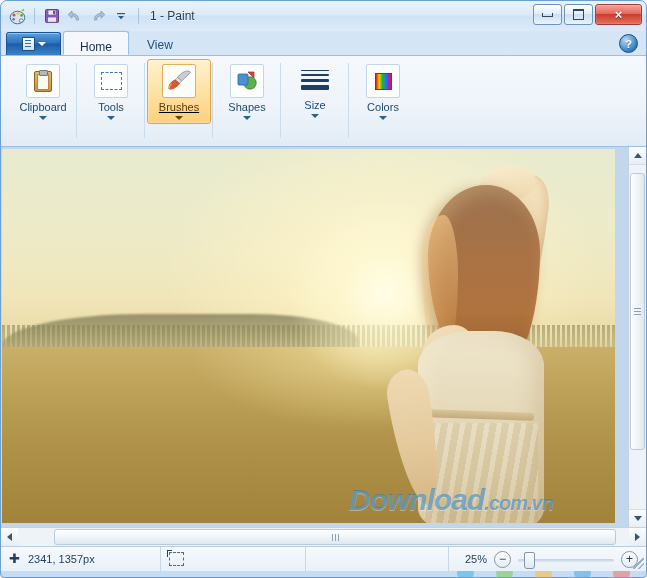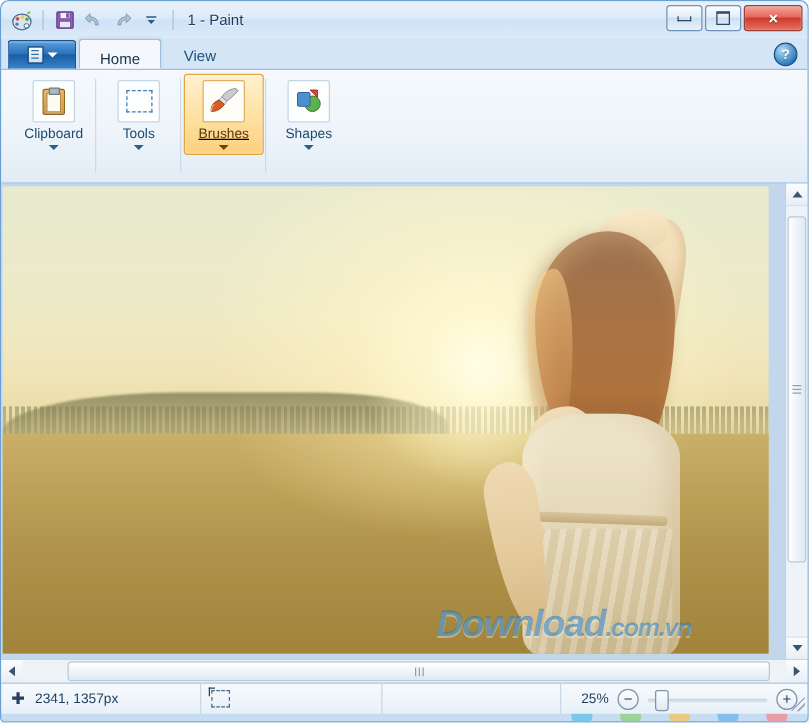--- a/index.html
+++ b/index.html
@@ -648,21 +648,44 @@
             <circle cx="15" cy="13" r="6.2" fill="#5bb14a" stroke="#3a7b2e" stroke-width=".8"></circle>
             <rect x="3" y="4" width="10" height="11" rx="1" fill="#4c8fd0" stroke="#2f649c" stroke-width=".8"></rect>
             <path d="M13 2 L19 2 L19 8 Z" fill="#d4493c" stroke="#9c2c22" stroke-width=".7"></path>
           </svg>
         </span>
         <span class="rlabel">Shapes</span>
         <span class="rcaret"></span>
       </div>
     </div>
 
-
+    <div class="rgroup">
+      <div class="rbtn">
+        <span class="ricon-plain">
+          <span class="ico-size">
+            <i style="height:1px"></i>
+            <i style="height:2px"></i>
+            <i style="height:3px"></i>
+            <i style="height:5px"></i>
+          </span>
+        </span>
+        <span class="rlabel">Size</span>
+        <span class="rcaret"></span>
+      </div>
+    </div>
+
+    <div class="rgroup">
+      <div class="rbtn">
+        <span class="ricon-box">
+            <i class="ico-colors"></i>
+          </span>
+        <span class="rlabel">Colors</span>
+        <span class="rcaret"></span>
+      </div>
+    </div>
 
   </div>
 
   <div class="work">
     <div class="canvas-wrap">
       <div class="photo">
         <div class="sky"></div>
         <div class="trees-left"></div>
         <div class="treeline"></div>
         <div class="field"></div>

